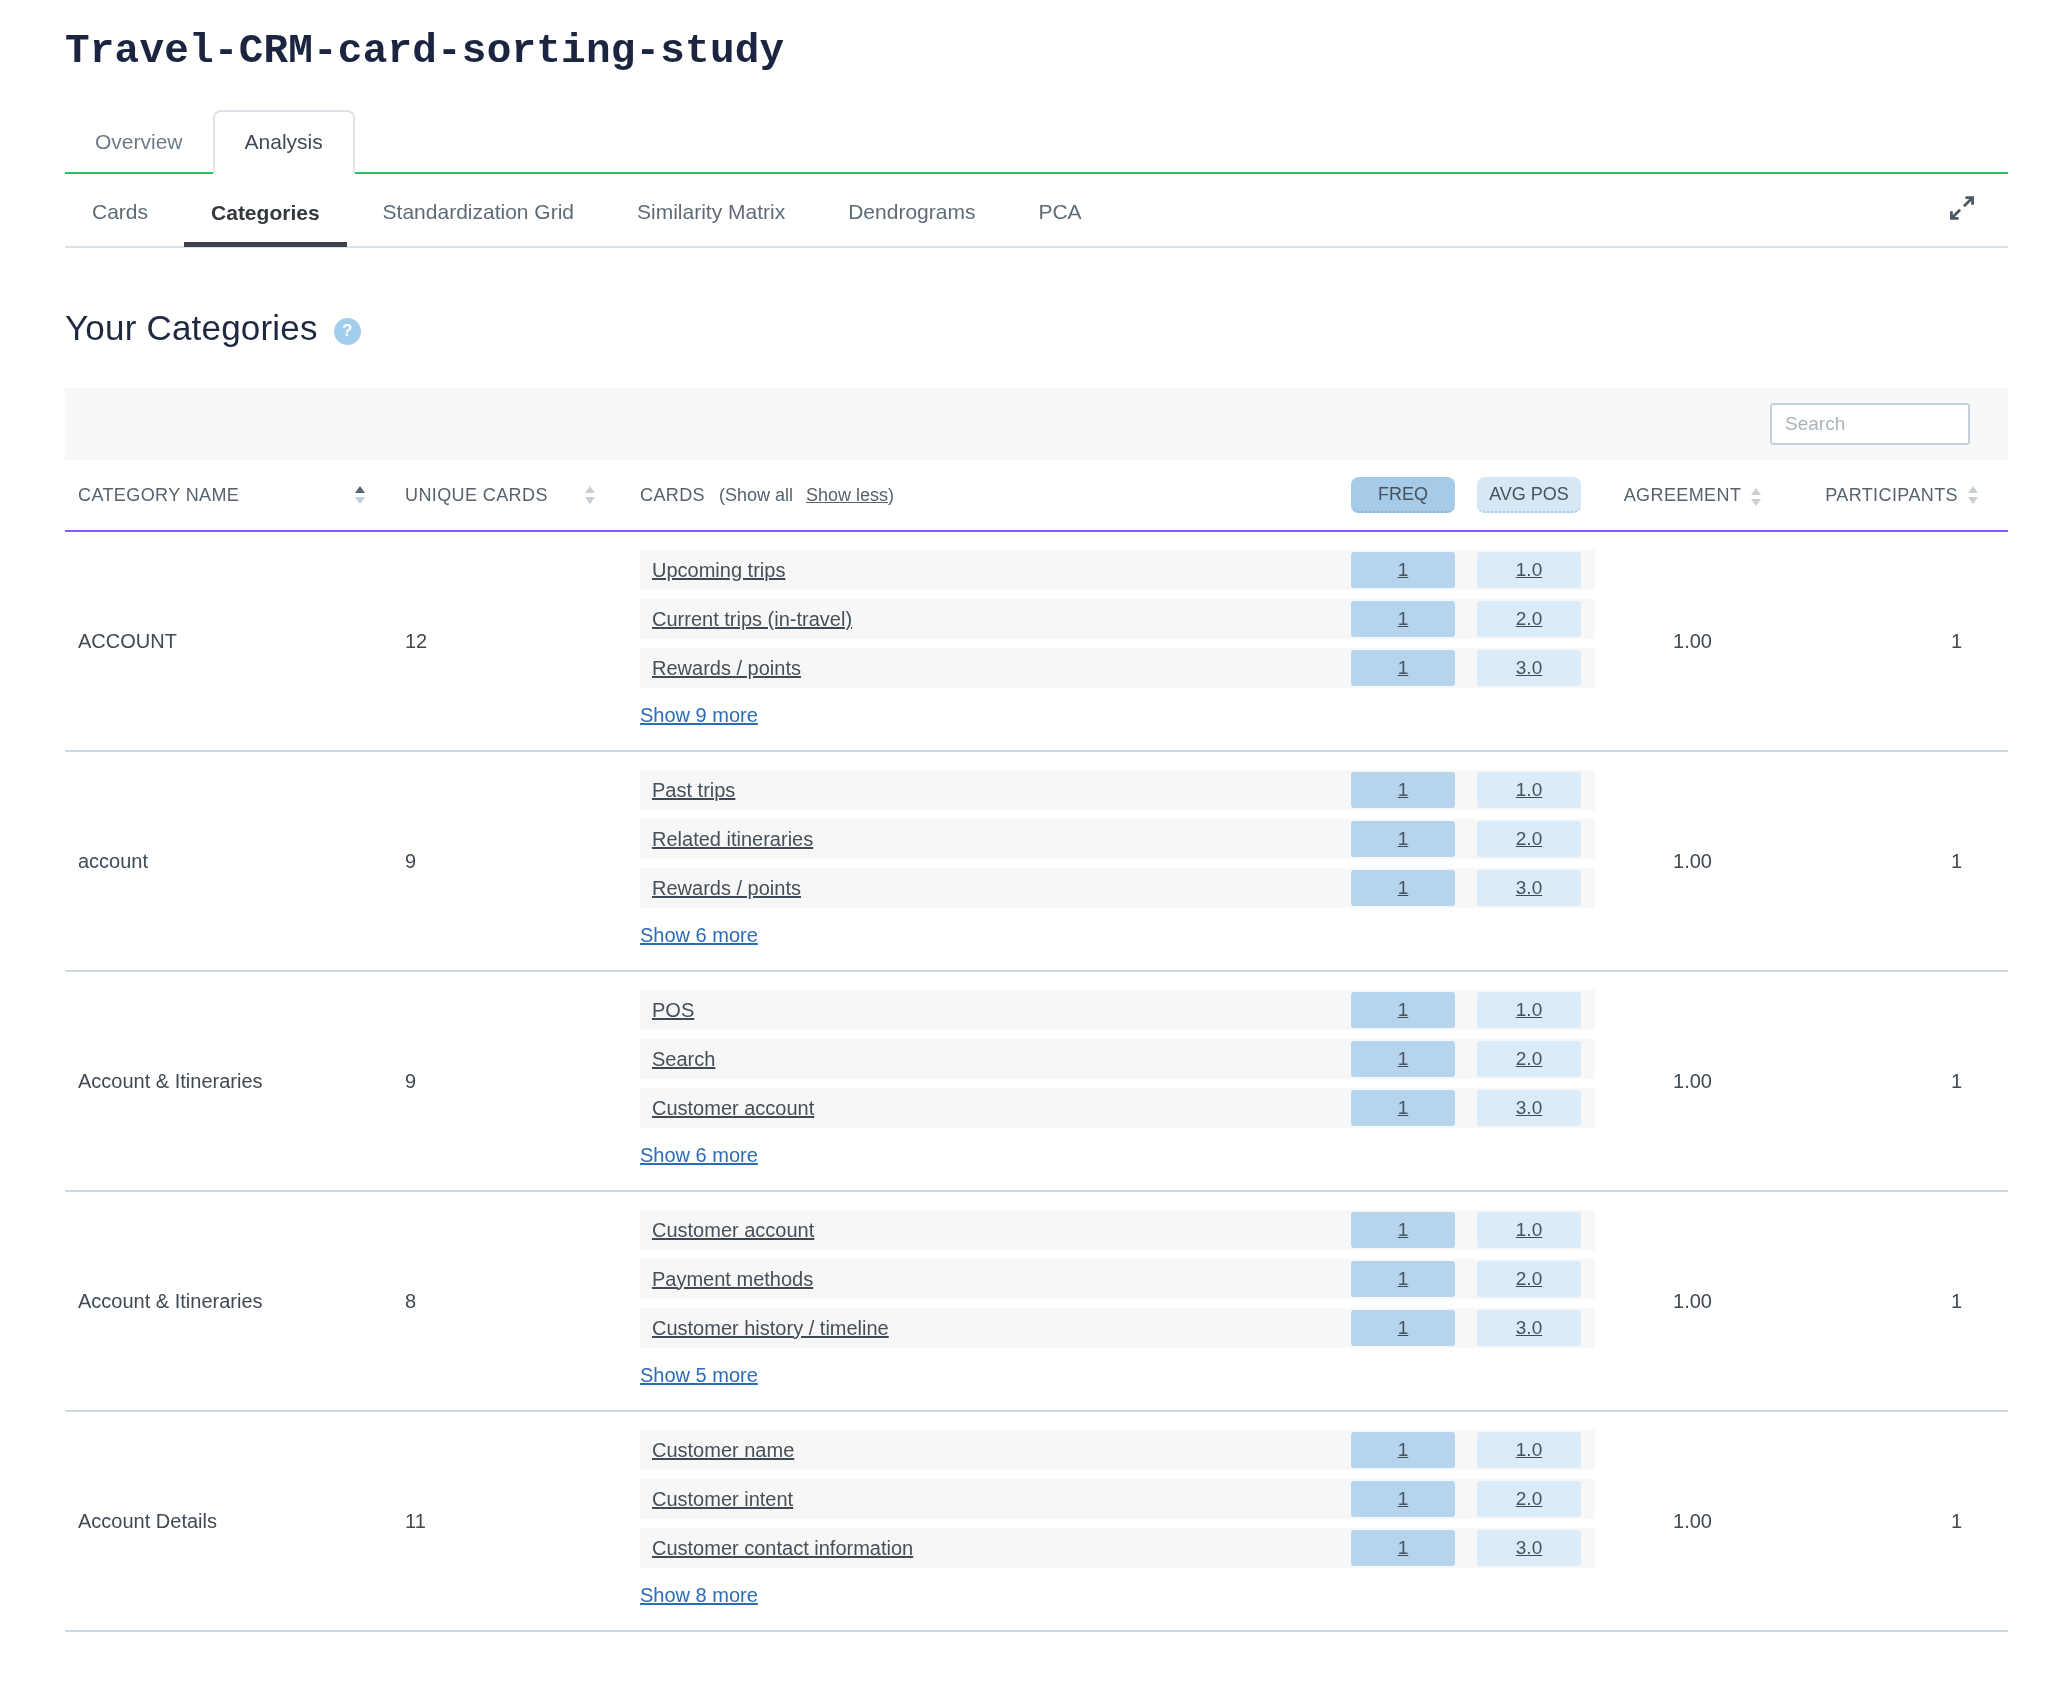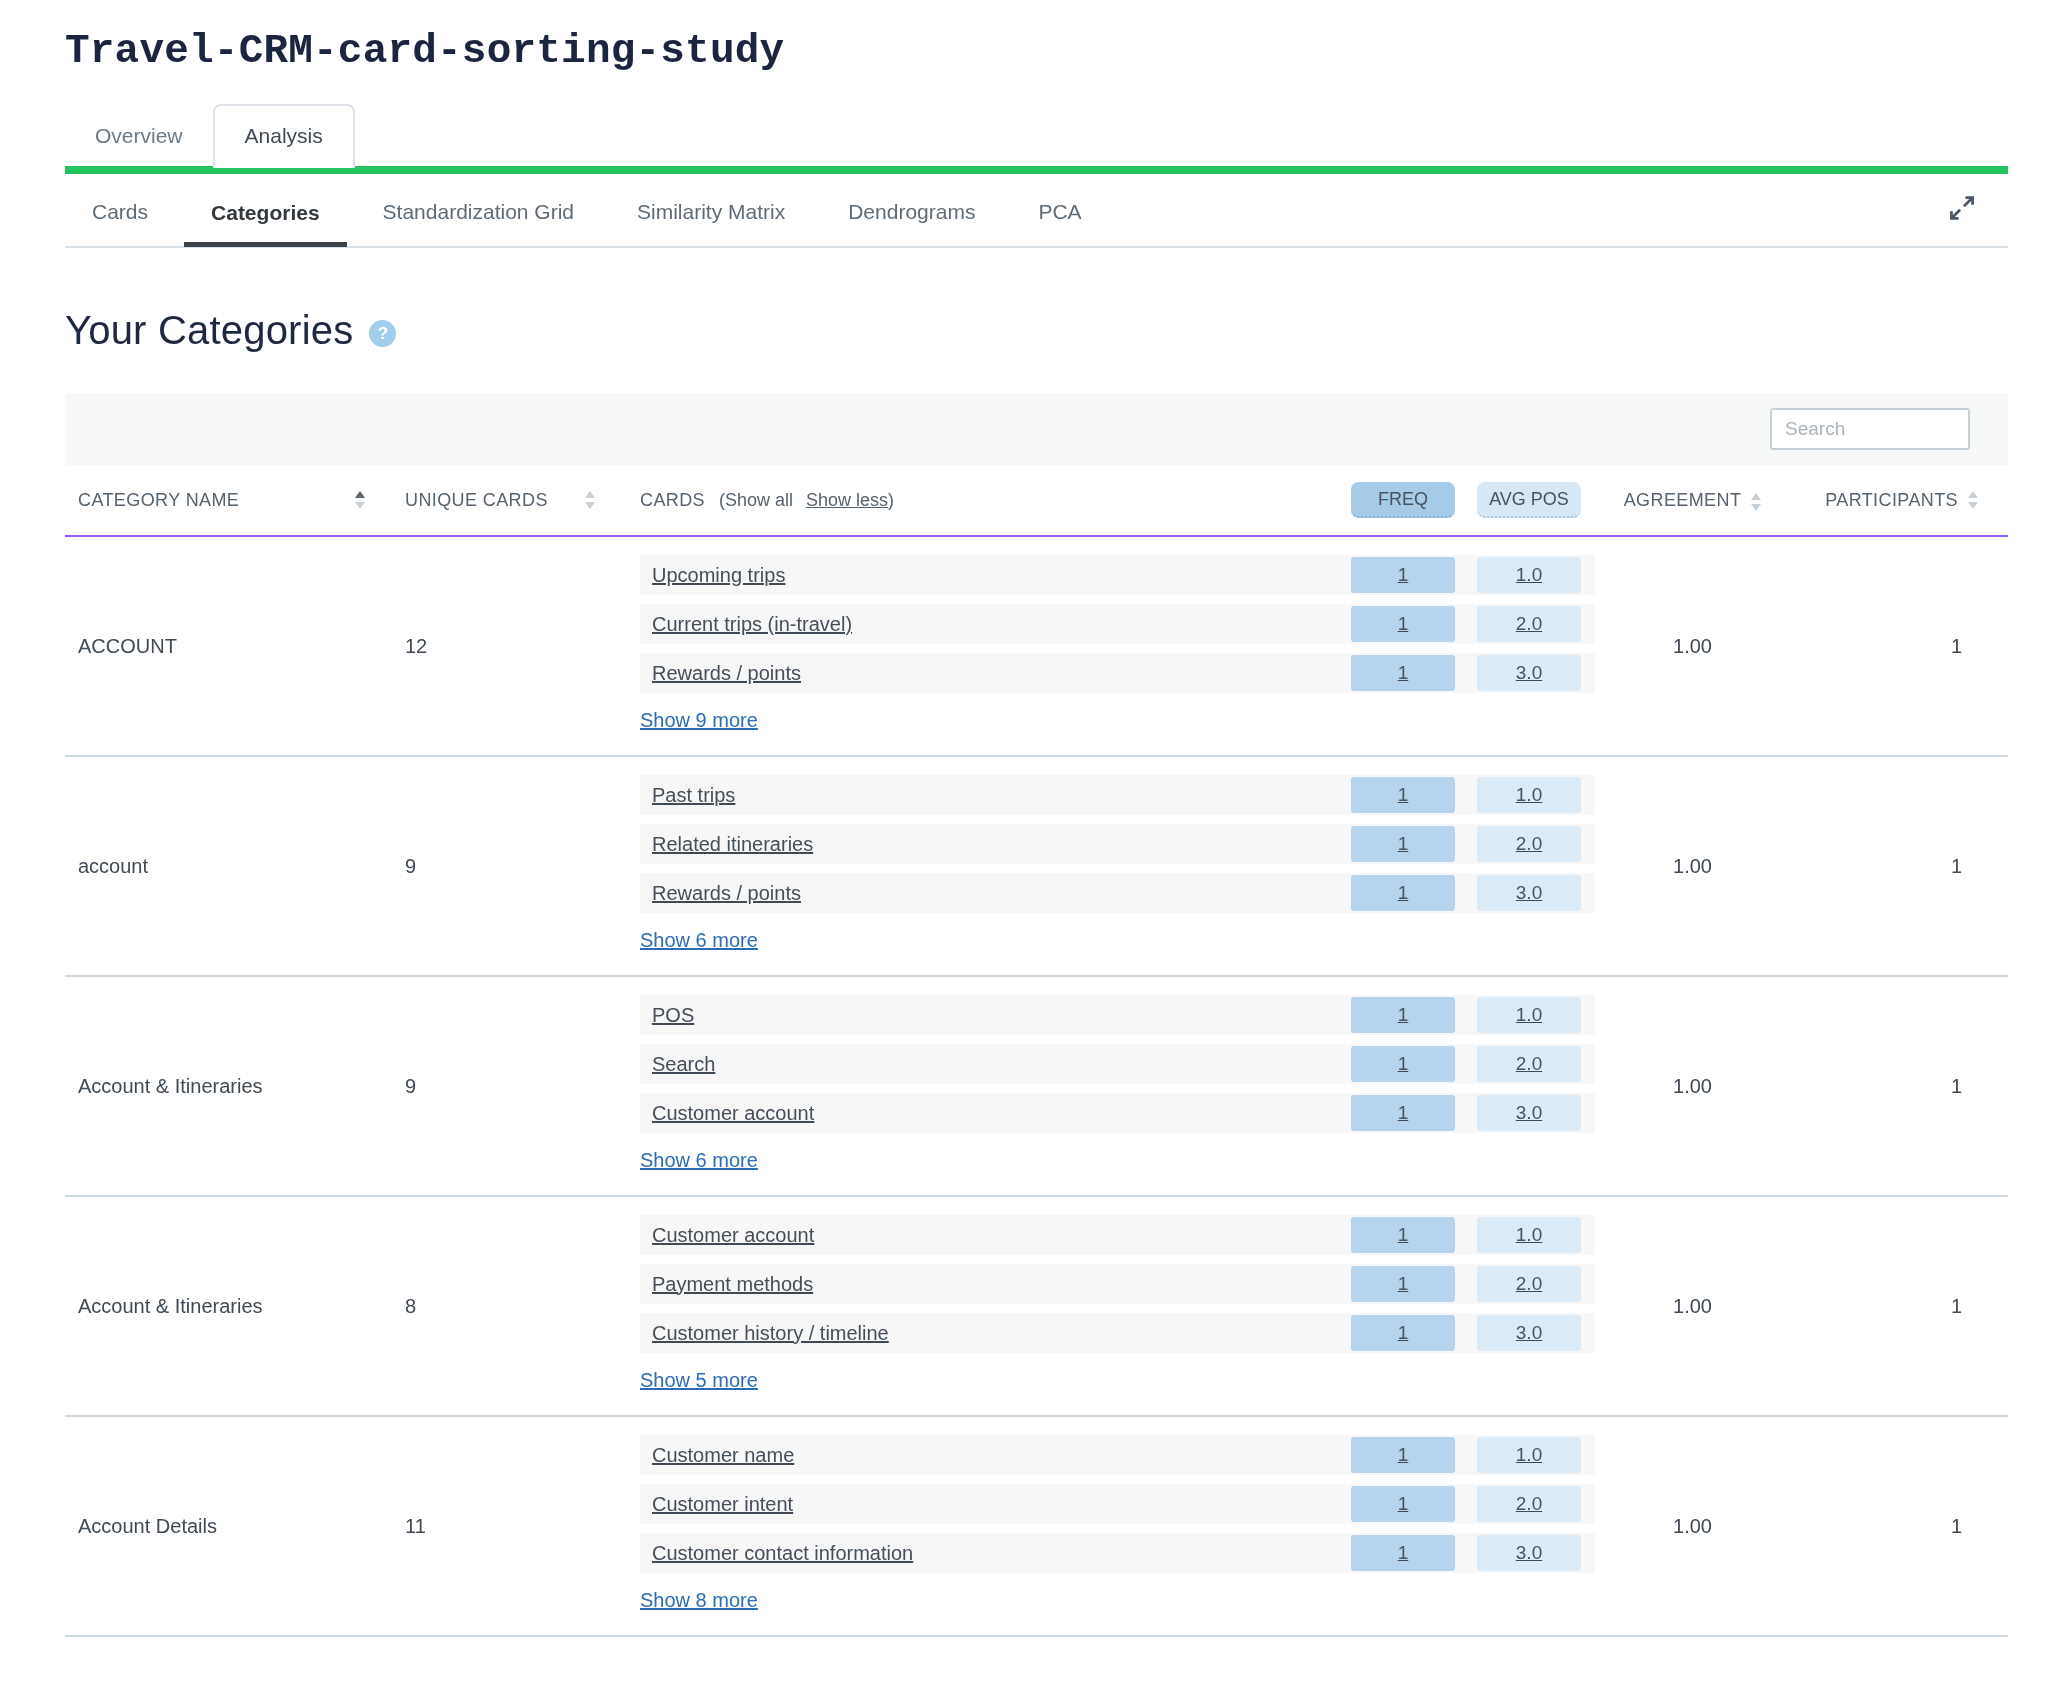--- a/index.html
+++ b/index.html
@@ -4,34 +4,34 @@
 <style>
   * { margin:0; padding:0; box-sizing:border-box; }
   html,body { width:2064px; height:1686px; background:#ffffff;
     font-family:"Liberation Sans","DejaVu Sans",sans-serif; color:#3f4a54; }
   .page { padding:28px 56px 0 65px; width:2064px; }
 
   
   .title { font-size:41px; font-weight:700; color:#1c2540; letter-spacing:.2px; margin-bottom:36px;font-family:Liberation Mono, monospace; }
 
   
-  .tabbar { display:flex; align-items:flex-end; border-bottom:8px solid #22c55e; height:64px; }
+  .tabbar { display:flex; align-items:flex-end; border-bottom:2px solid #22c55e; height:64px; }
   .tab { font-size:21px; color:#6e7b87; padding:0 30px; height:60px; line-height:60px; cursor:pointer; }
   .tab.active { background:#fff; color:#3f4a54; border:2px solid #dde3e8; border-bottom:2px solid #ffffff;
     border-radius:8px 8px 0 0; margin-bottom:-2px; height:64px; line-height:60px; }
 
   
   .subtabs { display:flex; align-items:center; border-bottom:2px solid #dbe2e7; }
   .subtab { font-size:21px; color:#5f6c77; padding:26px 27px 22px; margin-right:9px; cursor:pointer; }
   .subtab.active { color:#32383e; font-weight:700; border-bottom:5px solid #3d434a; padding-bottom:17px; margin-bottom:-2px; }
   .expand-btn { margin-left:auto; margin-right:30px; cursor:pointer; display:flex; align-items:center; }
 
   
   .section-head { display:flex; align-items:center; margin-top:60px; margin-bottom:40px; }
-  .section-title { font-size:40px; font-weight:400; color:#1e2940; letter-spacing:.2px; }
+  .section-title { font-size:35px; font-weight:400; color:#1e2940; letter-spacing:.2px; }
   .help-icon { width:27px; height:27px; border-radius:50%; background:#a3cdec; color:#ffffff;
     font-size:17px; font-weight:700; display:flex; align-items:center; justify-content:center;
     margin-left:16px; margin-top:6px; cursor:pointer; }
 
   
   .table { width:1943px; }
   .toolbar { height:72px; background:#f7f8f8; display:flex; align-items:center; justify-content:flex-end; padding-right:38px; }
   .search { width:200px; height:42px; border:2px solid #c5cfd7; border-radius:3px; background:#fff;
     font-size:19px; color:#3f4a54; padding:0 13px; outline:none; font-family:inherit; }
   .search::placeholder { color:#a9b4bd; }

